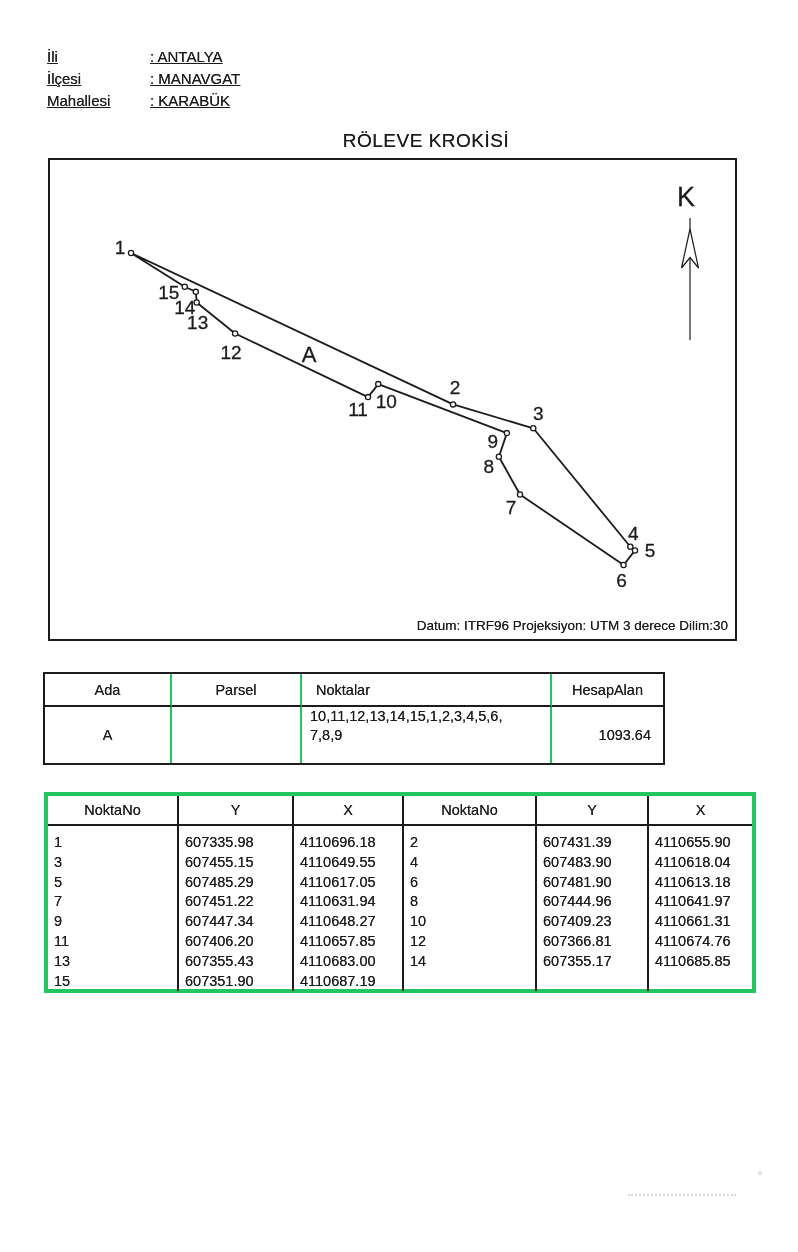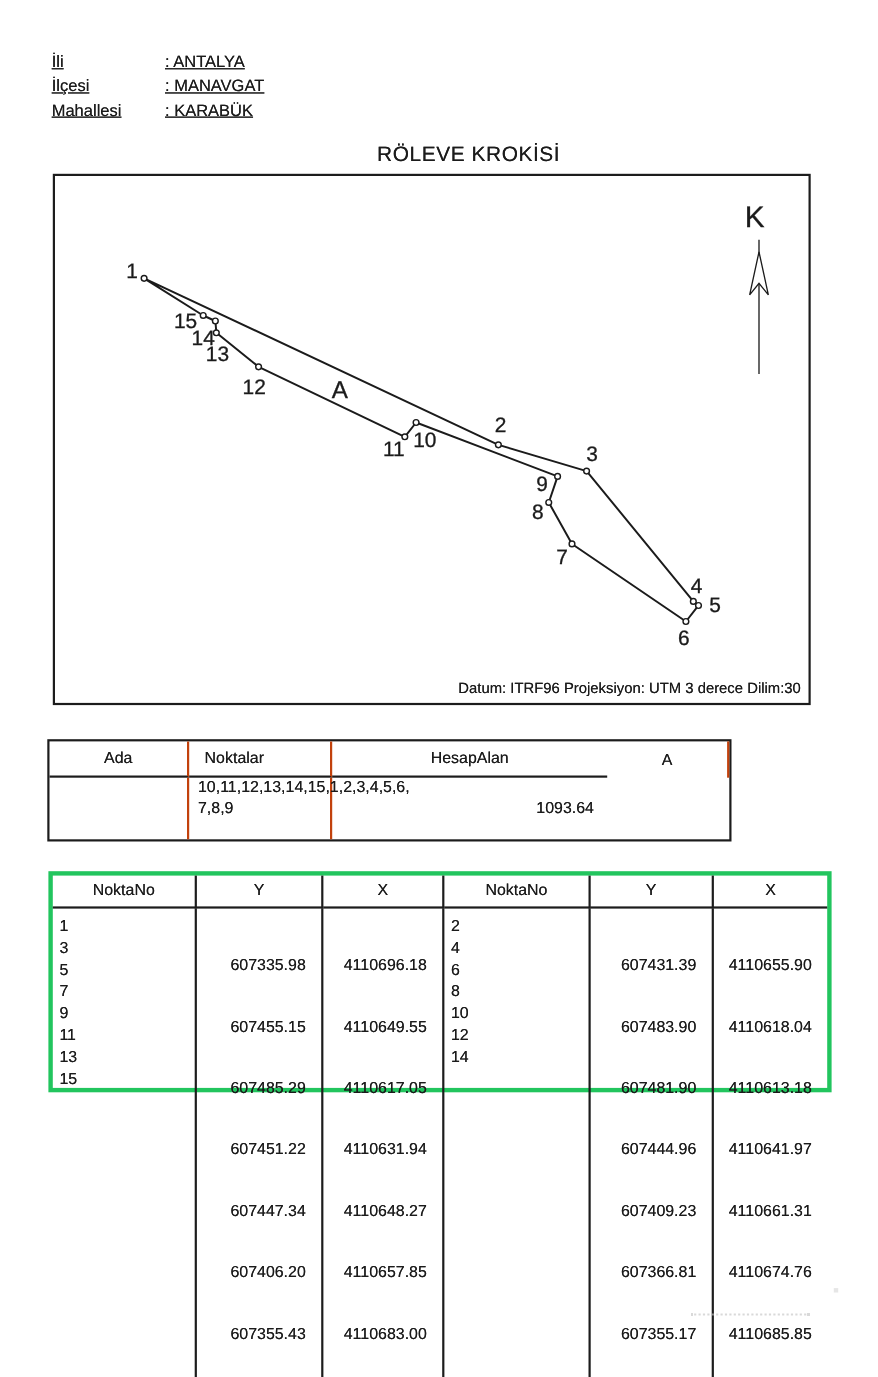--- a/index.html
+++ b/index.html
@@ -33,21 +33,21 @@
     position:absolute; right:7px; bottom:6px; font-size:13.5px;
   }
 
   
   .t1 {
     position:absolute; left:43px; top:672px; width:622px; height:93px;
     border:2px solid #1c1c1c; box-sizing:border-box;
     display:grid; grid-template-columns:127px 130px 250px 1fr;
     grid-template-rows:33px 1fr; font-size:14.5px;
   }
-  .t1 .cell { border-right:2px solid #c2410c; display:flex; align-items:center; box-sizing:border-box; }
+  .t1 .cell { border-right:2px solid #22c55e; display:flex; align-items:center; box-sizing:border-box; }
   .t1 .cell.last { border-right:none; }
   .t1 .head { border-bottom:2px solid #1c1c1c; justify-content:center; }
   .t1 .head.left { justify-content:flex-start; padding-left:14px; }
   .t1 .c-center { justify-content:center; }
   .t1 .c-right { justify-content:flex-end; padding-right:12px; }
   .t1 .noktalar-cell { padding-left:8px; line-height:19px; align-items:flex-start; }
 
   
   .t2 {
     position:absolute; left:44px; top:792px; width:712px; height:201px;
@@ -56,21 +56,21 @@
     grid-template-rows:30px 1fr; font-size:14.5px;
   }
   .t2 .cell { border-right:2px solid #1c1c1c; box-sizing:border-box; }
   .t2 .cell.last { border-right:none; }
   .t2 .head {
     border-bottom:2px solid #1c1c1c;
     display:flex; align-items:center; justify-content:center;
   }
   .t2 .dcol { padding-top:7px; line-height:19.8px; }
   .t2 .dcol .tline { padding:0 6px; }
-  .t2 .dcol.num .tline { text-align:right; padding-right:14px;margin-top:36px; }
+  .t2 .dcol.num .tline { padding-right:14px; }
 
   
   .artifact-dash {
     position:absolute; left:628px; top:1194px; width:108px; height:0;
     border-top:2px dotted #c6c6c6; opacity:0.65;
   }
   .artifact-dot {
     position:absolute; left:758px; top:1171px; width:4px; height:4px;
     background:#dcdcdc; opacity:0.7;
   }
@@ -131,20 +131,21 @@
       <text x="259" y="194" text-anchor="middle" dominant-baseline="central" font-size="22" fill="#1b1b1b" stroke="#1b1b1b" stroke-width="0.3">A</text>
       <text x="636" y="37" text-anchor="middle" dominant-baseline="central" font-size="27" fill="#1b1b1b" stroke="#1b1b1b" stroke-width="0.3">K</text>
       <line x1="640" y1="58" x2="640" y2="180" stroke="#1b1b1b" stroke-width="1.2"></line>
       <path d="M640,69 L631.5,108 L640,97.5 L648.5,108 Z" fill="#ffffff" stroke="#1b1b1b" stroke-width="1.2" stroke-linejoin="miter"></path>
     </svg>
   <div class="datum-note ink">Datum: ITRF96 Projeksiyon: UTM 3 derece Dilim:30</div>
 </div>
 
 <div class="t1 ink">
   <div class="cell head c-center">Ada</div>
+  <div class="cell head c-center">Parsel</div>
   <div class="cell head left">Noktalar</div>
   <div class="cell head last c-center">HesapAlan</div>
 
   <div class="cell c-center">A</div>
   <div class="cell"></div>
   <div class="cell noktalar-cell">
     <div>
       <div>10,11,12,13,14,15,1,2,3,4,5,6,</div>
       <div>7,8,9</div>
     </div>

